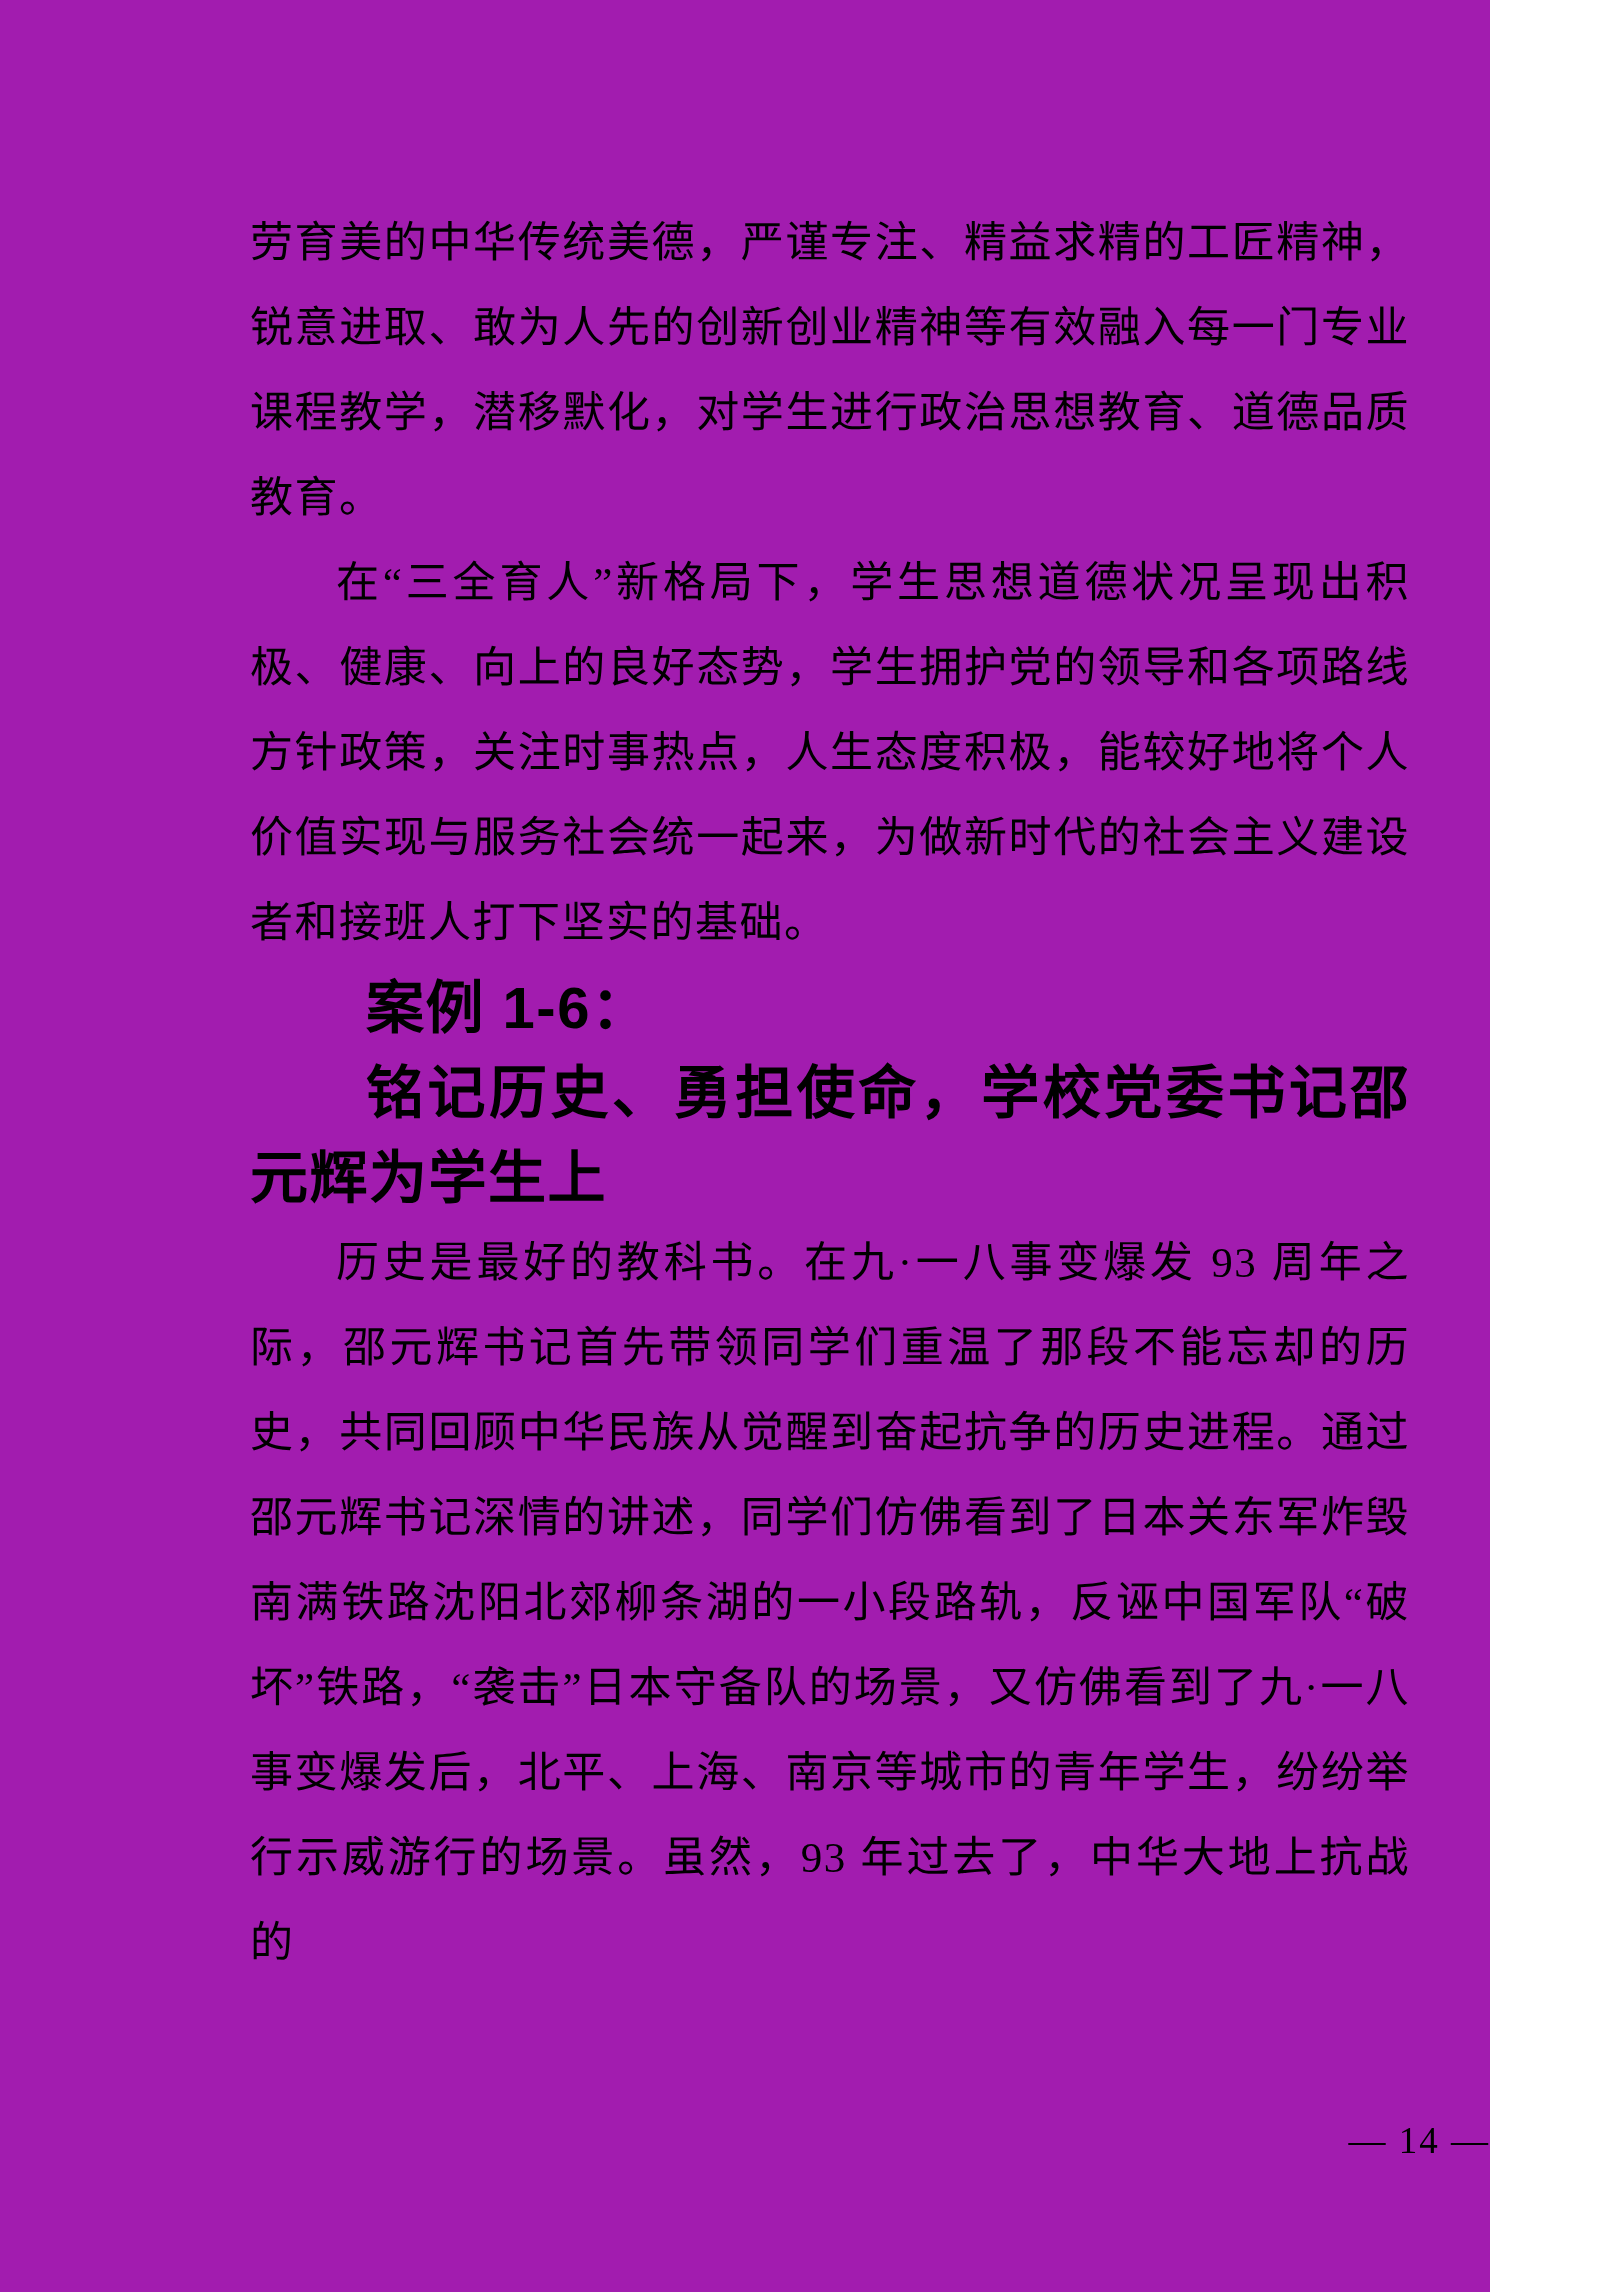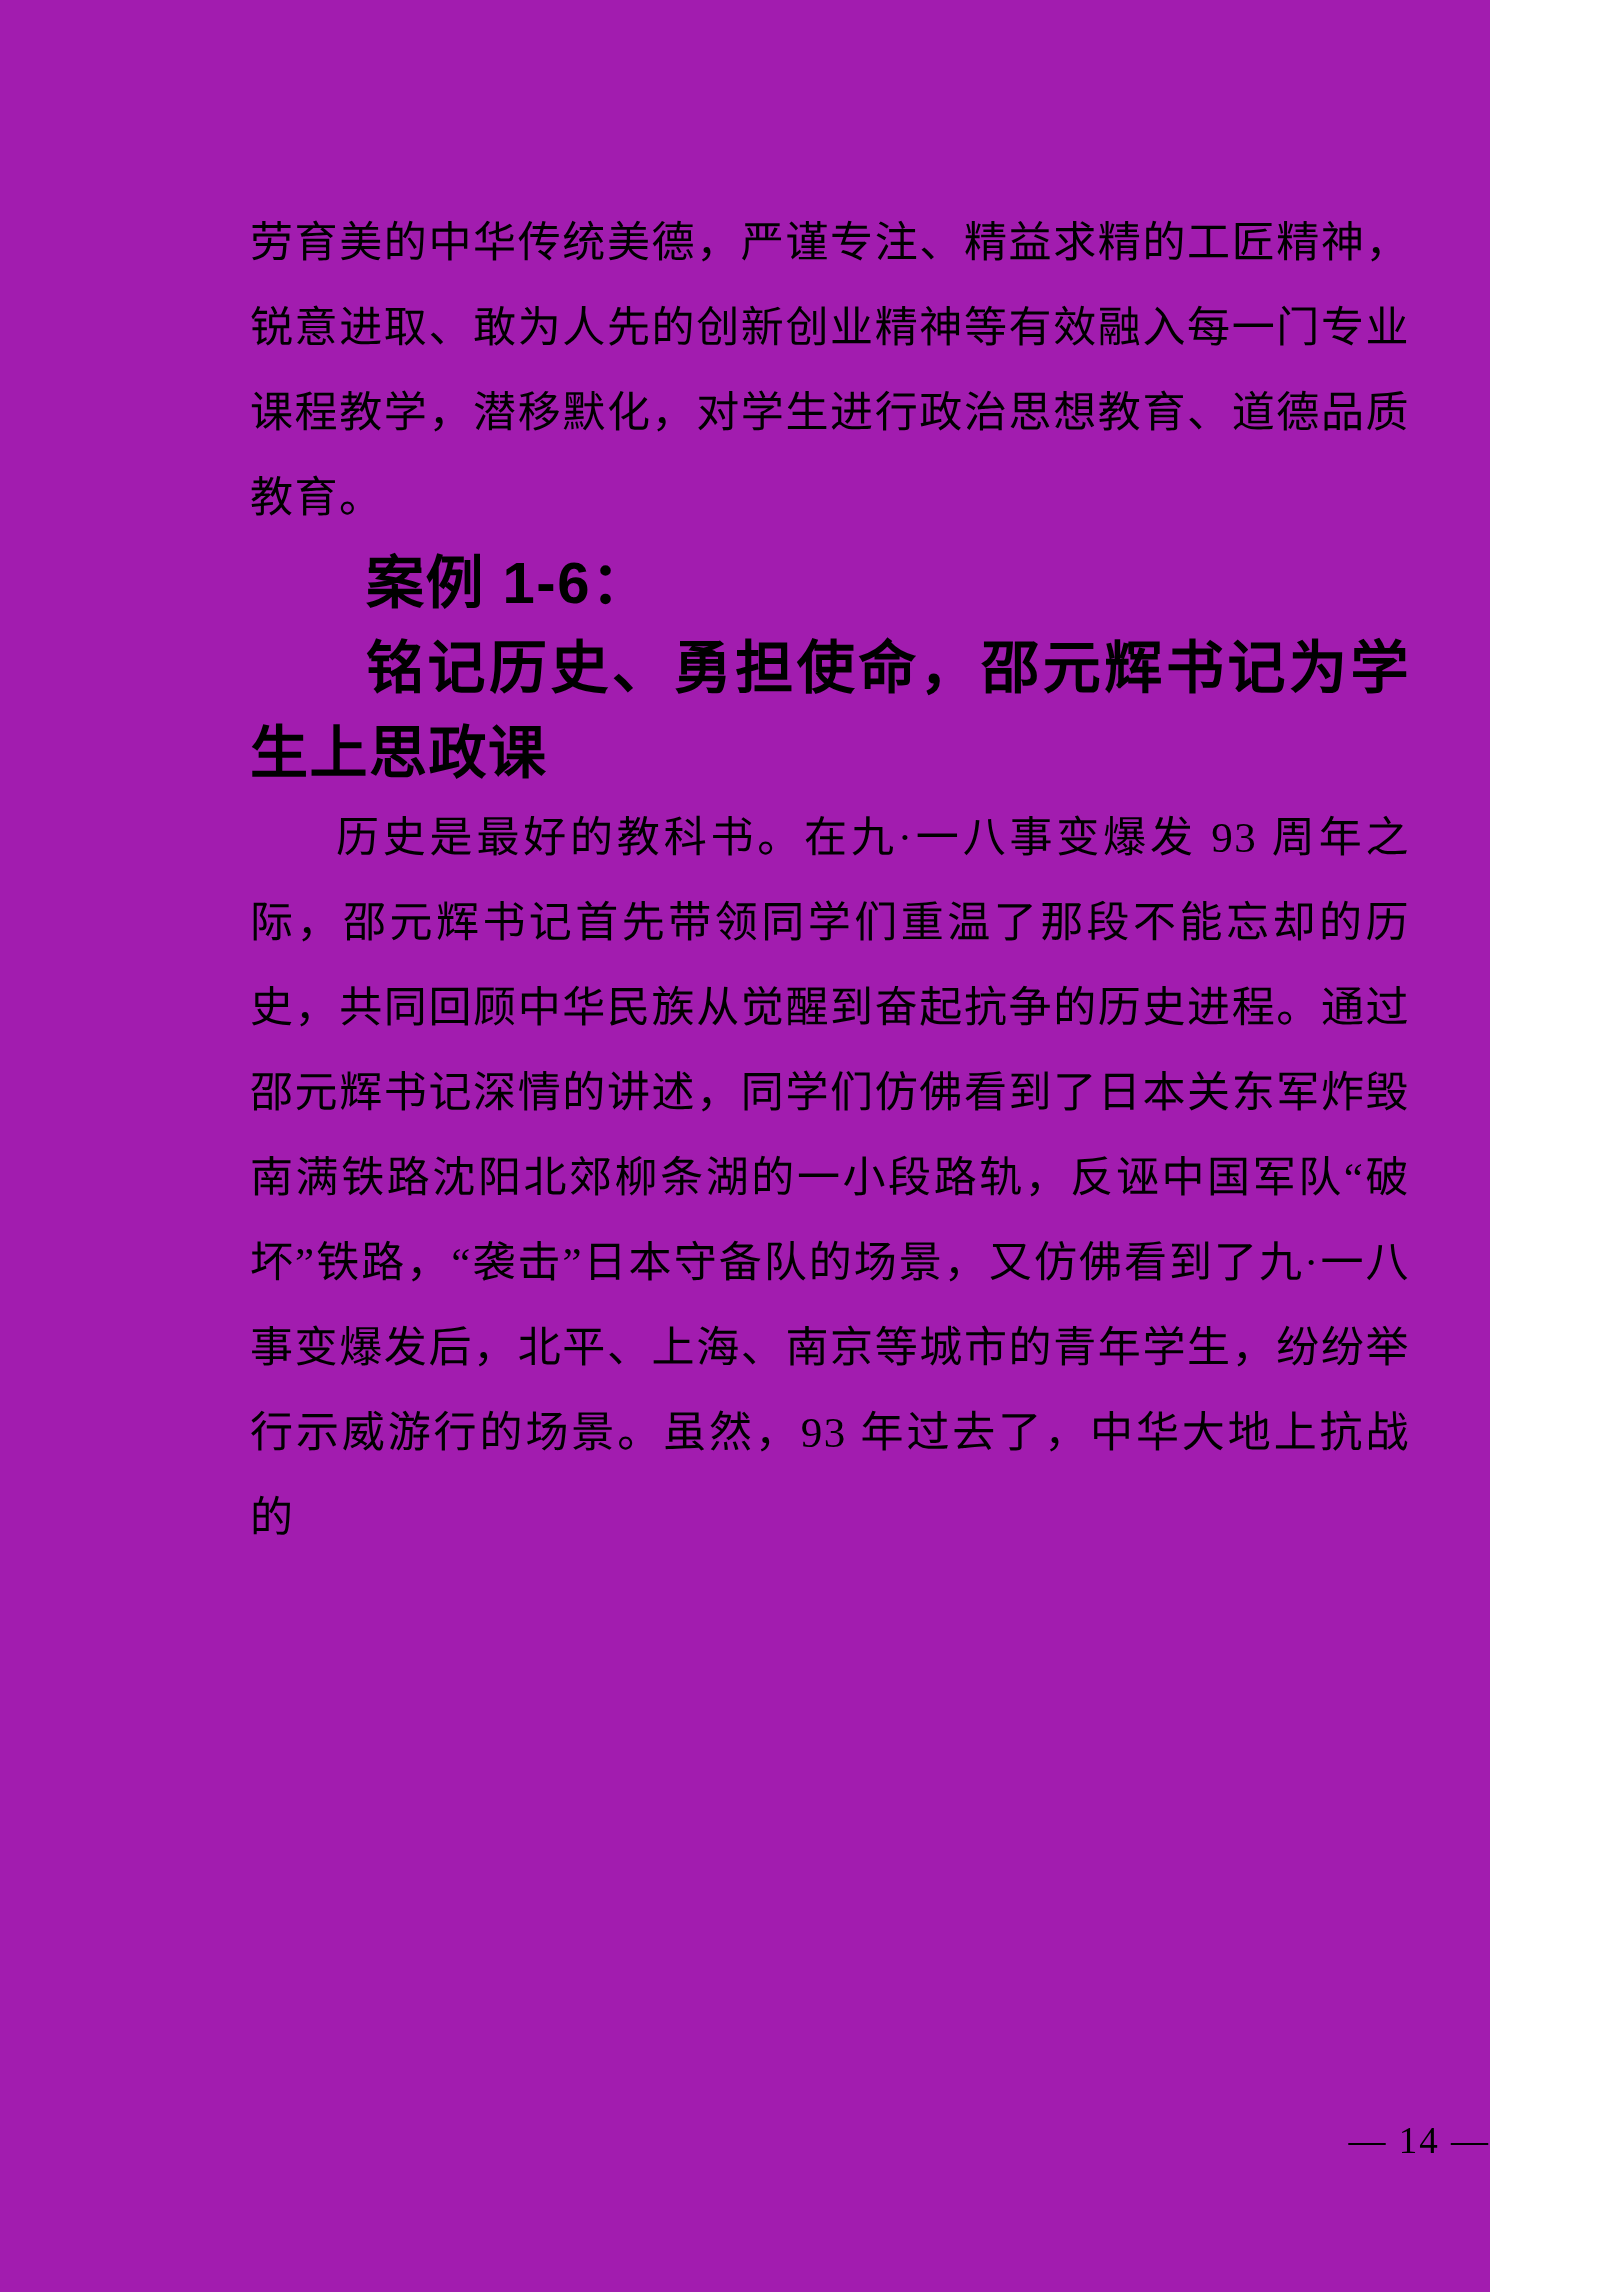--- a/index.html
+++ b/index.html
@@ -59,21 +59,22 @@
       letter-spacing: 2px;
       font-family: "Liberation Serif", "DejaVu Serif", serif;
     }
   </style>
 </head>
 <body>
 
 <div class="page">
   <div class="content">
     <p class="body-para no-indent">劳育美的中华传统美德，严谨专注、精益求精的工匠精神，锐意进取、敢为人先的创新创业精神等有效融入每一门专业课程教学，潜移默化，对学生进行政治思想教育、道德品质教育。</p>
+    <p class="body-para">在“三全育人”新格局下，学生思想道德状况呈现出积极、健康、向上的良好态势，学生拥护党的领导和各项路线方针政策，关注时事热点，人生态度积极，能较好地将个人价值实现与服务社会统一起来，为做新时代的社会主义建设者和接班人打下坚实的基础。</p>
     <p class="case-label">案例 1-6：</p>
-    <p class="case-title">铭记历史、勇担使命，邵元辉书记为学生上思政课</p>
+    <p class="case-title">铭记历史、勇担使命，学校党委书记邵元辉为学生上</p>
     <p class="body-para">历史是最好的教科书。在九·一八事变爆发 93 周年之际，邵元辉书记首先带领同学们重温了那段不能忘却的历史，共同回顾中华民族从觉醒到奋起抗争的历史进程。通过邵元辉书记深情的讲述，同学们仿佛看到了日本关东军炸毁南满铁路沈阳北郊柳条湖的一小段路轨，反诬中国军队“破坏”铁路，“袭击”日本守备队的场景，又仿佛看到了九·一八事变爆发后，北平、上海、南京等城市的青年学生，纷纷举行示威游行的场景。虽然，93 年过去了，中华大地上抗战的</p>
   </div>
   <div class="footer">
     <span>— 14 —</span>
   </div>
 </div>
 
 
 </body></html>

